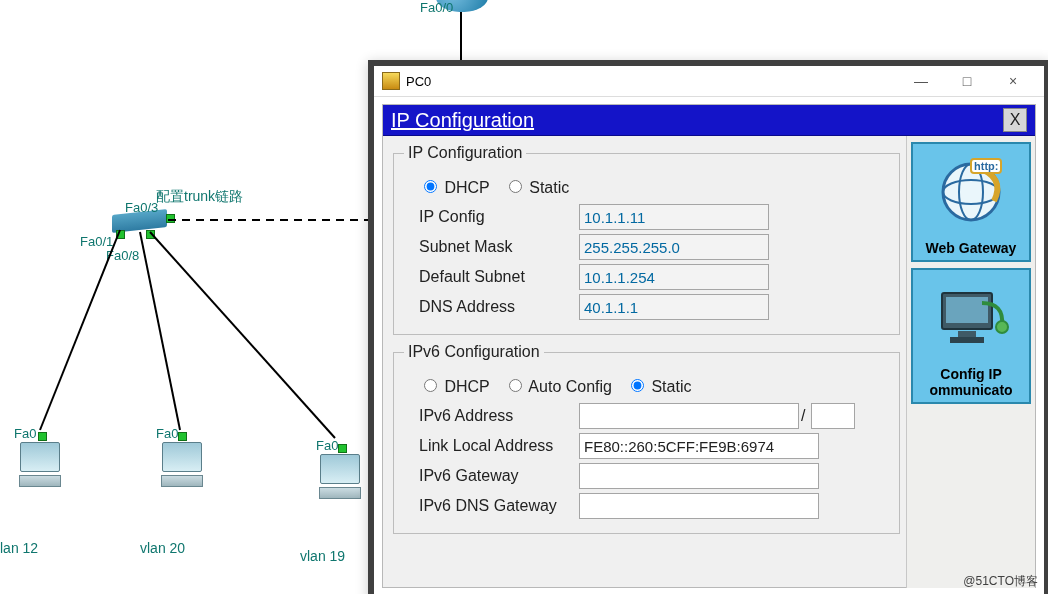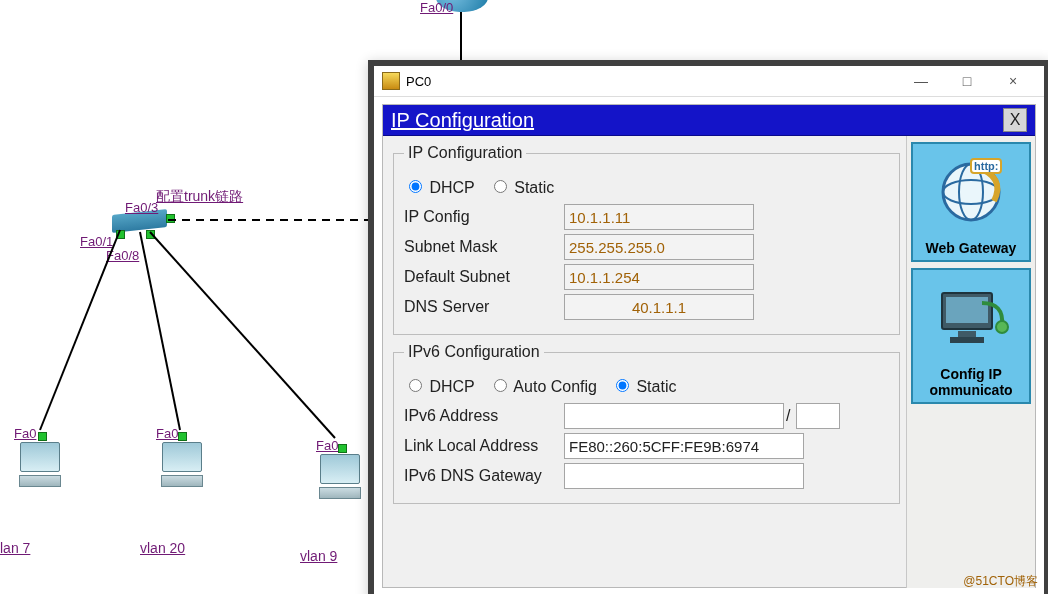--- a/index.html
+++ b/index.html
@@ -8,21 +8,21 @@
     width: 1048px;
     height: 594px;
     font-family: Arial, sans-serif;
     font-size: 16px;
     background: #fff;
     overflow: hidden;
     position: relative;
   }
   
   .canvas { position: absolute; inset: 0; }
-  .label { position: absolute; font-size: 13px; color: #701a75; white-space: nowrap; text-decoration: underline; }
+  .label { position: absolute; font-size: 13px; color: #0f766e; white-space: nowrap; }
   .vlan-label { font-size: 14px; }
   .trunk-label { font-size: 14px; }
 
   
   .switch-body {
     position: absolute;
     width: 55px; height: 18px;
     background: linear-gradient(#56a6c7, #2e7ba2);
     border-radius: 2px;
     transform: skewY(-6deg);
@@ -123,33 +123,33 @@
   }
   fieldset {
     border: 1px solid #bdbdbd;
     margin: 0 0 8px 0;
     padding: 8px 10px 10px;
   }
   legend { padding: 0 4px; font-size: 16px; }
   .row {
     display: flex;
     align-items: center;
-    margin: 4px 0;
+    margin: 4px 15px;
     min-height: 26px;
   }
   .row .lab { width: 160px; }
   .row input[type="text"] {
     height: 24px;
     border: 1px solid #a5a5a5;
     padding: 0 4px;
     font-size: 15px;
     color: #6a6a6a;
     background: #fff;
   }
-  .row input[disabled] { background: #f3f3f3; color: #a16207; }
+  .row input[disabled] { background: #f3f3f3; color: #0369a1; }
   .radio-row label { margin-right: 14px; }
   .ipv6-addr { width: 210px; }
   .ipv6-pfx  { width: 34px; margin-left: 4px; }
   .lla { width: 230px; color:#222 !important; }
   .side-col {
     width: 120px;
     background: #efefed;
     border-left: 1px solid #c7c7c7;
     padding: 6px 4px;
     display: flex;
@@ -165,21 +165,21 @@
     font-weight: bold;
     padding-bottom: 4px;
   }
   .side-tile .icon-area {
     height: 96px;
     display: flex; align-items: center; justify-content: center;
   }
   .watermark {
     position: absolute;
     right: 10px; bottom: 4px;
-    font-size: 12px; color: #a16207;
+    font-size: 12px; color: #404040;
   }
 </style>
 </head>
 <body>
 
 <div class="canvas">
 
   <div class="router-body" style="left:436px; top:-18px;"></div>
   <span class="label" style="left:420px; top:0px;">Fa0/0</span>
   <div class="line" style="left:460px; top:12px; width:2px; height:48px;"></div>
@@ -218,23 +218,23 @@
       <div class="base"></div>
     </div>
 
   <span class="label" style="left:316px; top:438px;">Fa0</span>
   <div class="port-dot" style="left:338px; top:444px;"></div>
   <div class="pc" style="left:318px; top:454px;">
       <div class="mon"></div>
       <div class="base"></div>
     </div>
 
-  <span class="label vlan-label" style="left:0px; top:540px;">lan 7</span>
+  <span class="label vlan-label" style="left:0px; top:540px;">lan 12</span>
   <span class="label vlan-label" style="left:140px; top:540px;">vlan 20</span>
-  <span class="label vlan-label" style="left:300px; top:548px;">vlan 9</span>
+  <span class="label vlan-label" style="left:300px; top:548px;">vlan 19</span>
 </div>
 
 <div class="dialog">
   <div class="titlebar">
     <div class="app-icon"></div>
     <span>PC0</span>
     <div class="spacer"></div>
     <div class="winbtn">—</div>
     <div class="winbtn">□</div>
     <div class="winbtn">×</div>
@@ -268,22 +268,22 @@
           </div>
           <div class="row">
             <span class="lab">Subnet Mask</span>
             <input type="text" disabled="" style="width: 180px;" value="255.255.255.0">
           </div>
           <div class="row">
             <span class="lab">Default Subnet</span>
             <input type="text" disabled="" style="width: 180px;" value="10.1.1.254">
           </div>
           <div class="row">
-            <span class="lab">DNS Server</span>
-            <input type="text" disabled="" style="width: 180px; text-align: center;" value="40.1.1.1">
+            <span class="lab">DNS Address</span>
+            <input type="text" disabled="" style="width: 180px;" value="40.1.1.1">
           </div>
         </fieldset>
 
         <fieldset>
           <legend>IPv6 Configuration</legend>
           <div class="row radio-row">
             <label>
               <input type="radio" name="ipv6mode" style="">
               <span>DHCP</span>
             </label>
@@ -298,20 +298,24 @@
           </div>
           <div class="row">
             <span class="lab">IPv6 Address</span>
             <input type="text" class="ipv6-addr" value="" style="">
             <span style="margin:0 2px">/</span>
             <input type="text" class="ipv6-pfx" value="" style="">
           </div>
           <div class="row">
             <span class="lab">Link Local Address</span>
             <input type="text" class="lla" value="FE80::260:5CFF:FE9B:6974" style="">
+          </div>
+          <div class="row">
+            <span class="lab">IPv6 Gateway</span>
+            <input type="text" style="width: 230px;" value="">
           </div>
           <div class="row">
             <span class="lab">IPv6 DNS Gateway</span>
             <input type="text" style="width: 230px;" value="">
           </div>
         </fieldset>
 
       </div>
 
       <div class="side-col">

